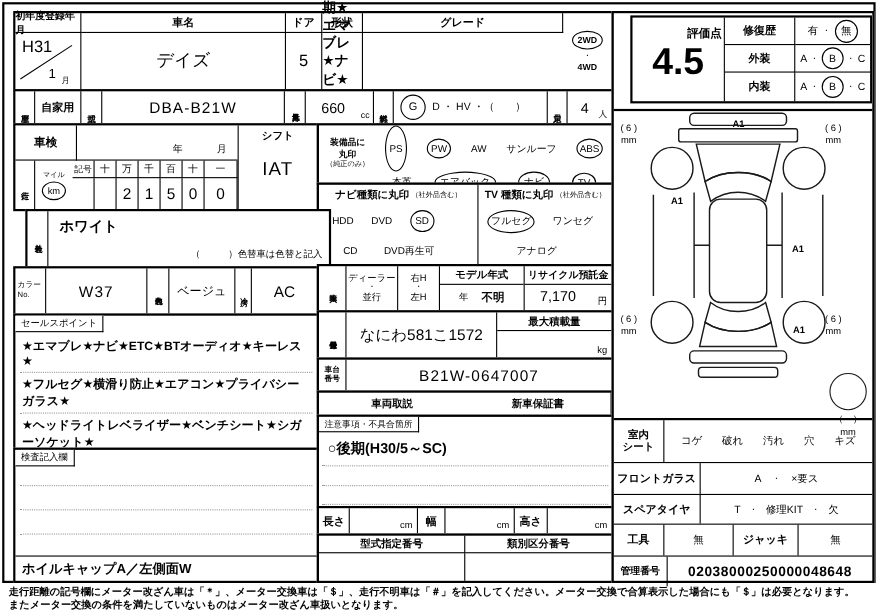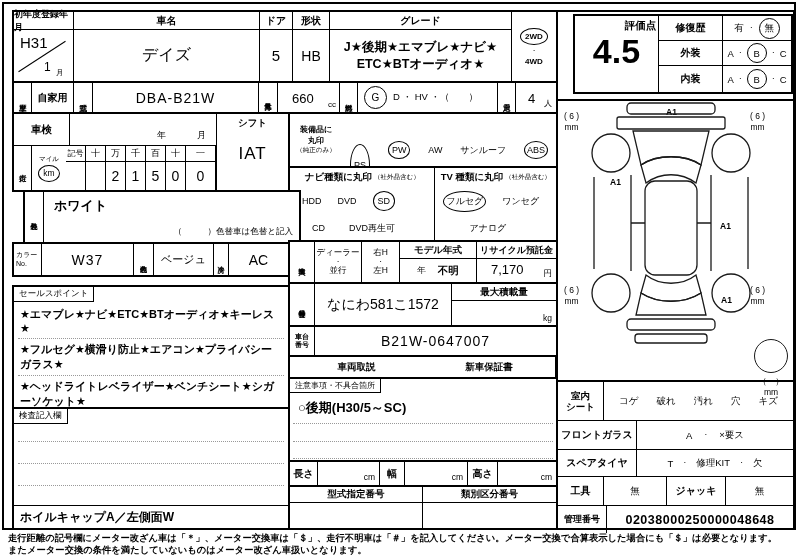--- a/index.html
+++ b/index.html
@@ -37,21 +37,20 @@
     <span style="font-size:8px;font-weight:bold;">4WD</span>
   </div>
   <div class="br" style="position:relative;">
     <span class="ab" style="left:6px;top:4px;font-size:15px;">H31</span>
     <div class="ab" style="left:0px;top:26px;width:56px;border-top:1px solid #000;transform:rotate(-33deg);"></div>
     <span class="ab" style="left:30px;top:30px;font-size:12px;">1</span>
     <span class="ab" style="left:42px;top:38px;font-size:7.5px;">月</span>
   </div>
   <div class="fx br" style="font-size:16px;">デイズ</div>
   <div class="fx br" style="font-size:15px;">5</div>
-  <div class="fx br" style="font-size:14px;">HB</div>
   <div class="fx col br" style="font-size:12.5px;font-weight:bold;line-height:1.3;">
     <span>J★後期★エマブレ★ナビ★</span>
     <span>ETC★BTオーディオ★</span>
   </div>
 </div>
 
 <div class="ab bx" style="left:12px;top:81px;width:546px;height:33px;display:grid;grid-template-columns:18px 42px 19px 166px 19px 62px 18px 140px 18px 40px;">
   <div class="fx br v lab" style="font-size:7.5px;">車歴</div>
   <div class="fx br lab" style="font-size:10px;">自家用</div>
   <div class="fx br v lab" style="font-size:7.5px;">型式</div>
@@ -107,21 +106,21 @@
 </div>
 
 <div class="ab bx" style="left:288px;top:112px;width:270px;height:56px;display:flex;">
   <div class="fx col" style="width:52px;font-size:8px;font-weight:bold;line-height:1.3;">
     <span>装備品に</span>
     <span>丸印</span>
     <span style="font-size:6.5px;font-weight:normal;">（純正のみ）</span>
   </div>
   <div class="col" style="width:214px;justify-content:space-around;">
     <div style="display:flex;justify-content:space-between;align-items:center;padding:0 8px;">
-      <span class="circ" style="padding:15px 3px;font-size:9px;margin-top:30px;">PS</span>
+      <span class="circ" style="padding:15px 3px;font-size:9px;">PS</span>
       <span class="circ" style="padding:3px 3px;font-size:9px;">PW</span>
       <span style="font-size:9px;">AW</span>
       <span style="font-size:9px;">サンルーフ</span>
       <span class="circ" style="padding:3px 2px;font-size:9px;">ABS</span>
     </div>
     <div style="display:flex;justify-content:space-around;align-items:center;padding:0 4px;">
       <span style="font-size:9px;">本革</span>
       <span class="circ" style="padding:2px 4px;font-size:9px;">エアバック</span>
       <span class="circ" style="padding:2px 4px;font-size:9px;">ナビ</span>
       <span class="circ" style="padding:3px 4px;font-size:9px;">TV</span>
@@ -161,21 +160,21 @@
 </div>
 
 <div class="ab bx" style="left:23px;top:190px;width:278px;height:54px;display:flex;">
   <div class="fx v lab" style="width:18px;border-right:1px solid #000;font-size:7px;">外装色</div>
   <div style="position:relative;flex:1;">
     <span class="ab lab" style="left:10px;top:5px;font-size:13px;">ホワイト</span>
     <span class="ab" style="right:6px;bottom:4px;font-size:8.5px;">（　　　）色替車は色替と記入</span>
   </div>
 </div>
 
-<div class="ab bx" style="left:12px;top:242px;width:278px;height:35px;display:grid;grid-template-columns:28px 92px 20px 60px 15px 59px;">
+<div class="ab bx" style="left:12px;top:242px;width:278px;height:45px;display:grid;grid-template-columns:28px 92px 20px 60px 15px 59px;">
   <div class="fx col br" style="font-size:7px;line-height:1.2;align-items:flex-start;padding-left:2px;">
     <span>カラー</span>
     <span>No.</span>
   </div>
   <div class="fx br" style="font-size:14px;letter-spacing:1px;">W37</div>
   <div class="fx br v lab" style="font-size:7px;">内装色</div>
   <div class="fx br" style="font-size:11px;">ベージュ</div>
   <div class="fx br v lab" style="font-size:7px;">冷房</div>
   <div class="fx" style="font-size:14px;">AC</div>
 </div>
@@ -282,21 +281,21 @@
   <div class="fx br bb lab" style="font-size:9.5px;">型式指定番号</div>
   <div class="fx bb lab" style="font-size:9.5px;">類別区分番号</div>
   <div class="fx br"></div>
   <div class="fx"></div>
 </div>
 
 <div class="ab bx" style="left:556px;top:10px;width:239px;height:520px;">
 
   <div class="ab bx" style="left:15px;top:2px;width:220px;height:80px;display:grid;grid-template-columns:84px 64px 68px;grid-template-rows:25px 25px 26px;">
     <div class="col br" style="grid-row:1/4;align-items:center;">
-      <span class="lab" style="font-size:10.5px;margin-top:3px;padding-left:48px;">評価点</span>
+      <span class="lab" style="font-size:10.5px;margin-top:8px;padding-left:48px;">評価点</span>
       <span style="font-size:34px;font-weight:bold;line-height:1.1;">4.5</span>
     </div>
     <div class="fx br bb lab" style="font-size:10px;">修復歴</div>
     <div class="fx bb" style="gap:4px;">
       <span style="font-size:9.5px;">有</span>
       <span style="font-size:7px;">・</span>
       <span class="circ" style="width:19px;height:19px;font-size:9.5px;">無</span>
     </div>
     <div class="fx br bb lab" style="font-size:10px;">外装</div>
     <div class="fx bb" style="gap:3px;">

